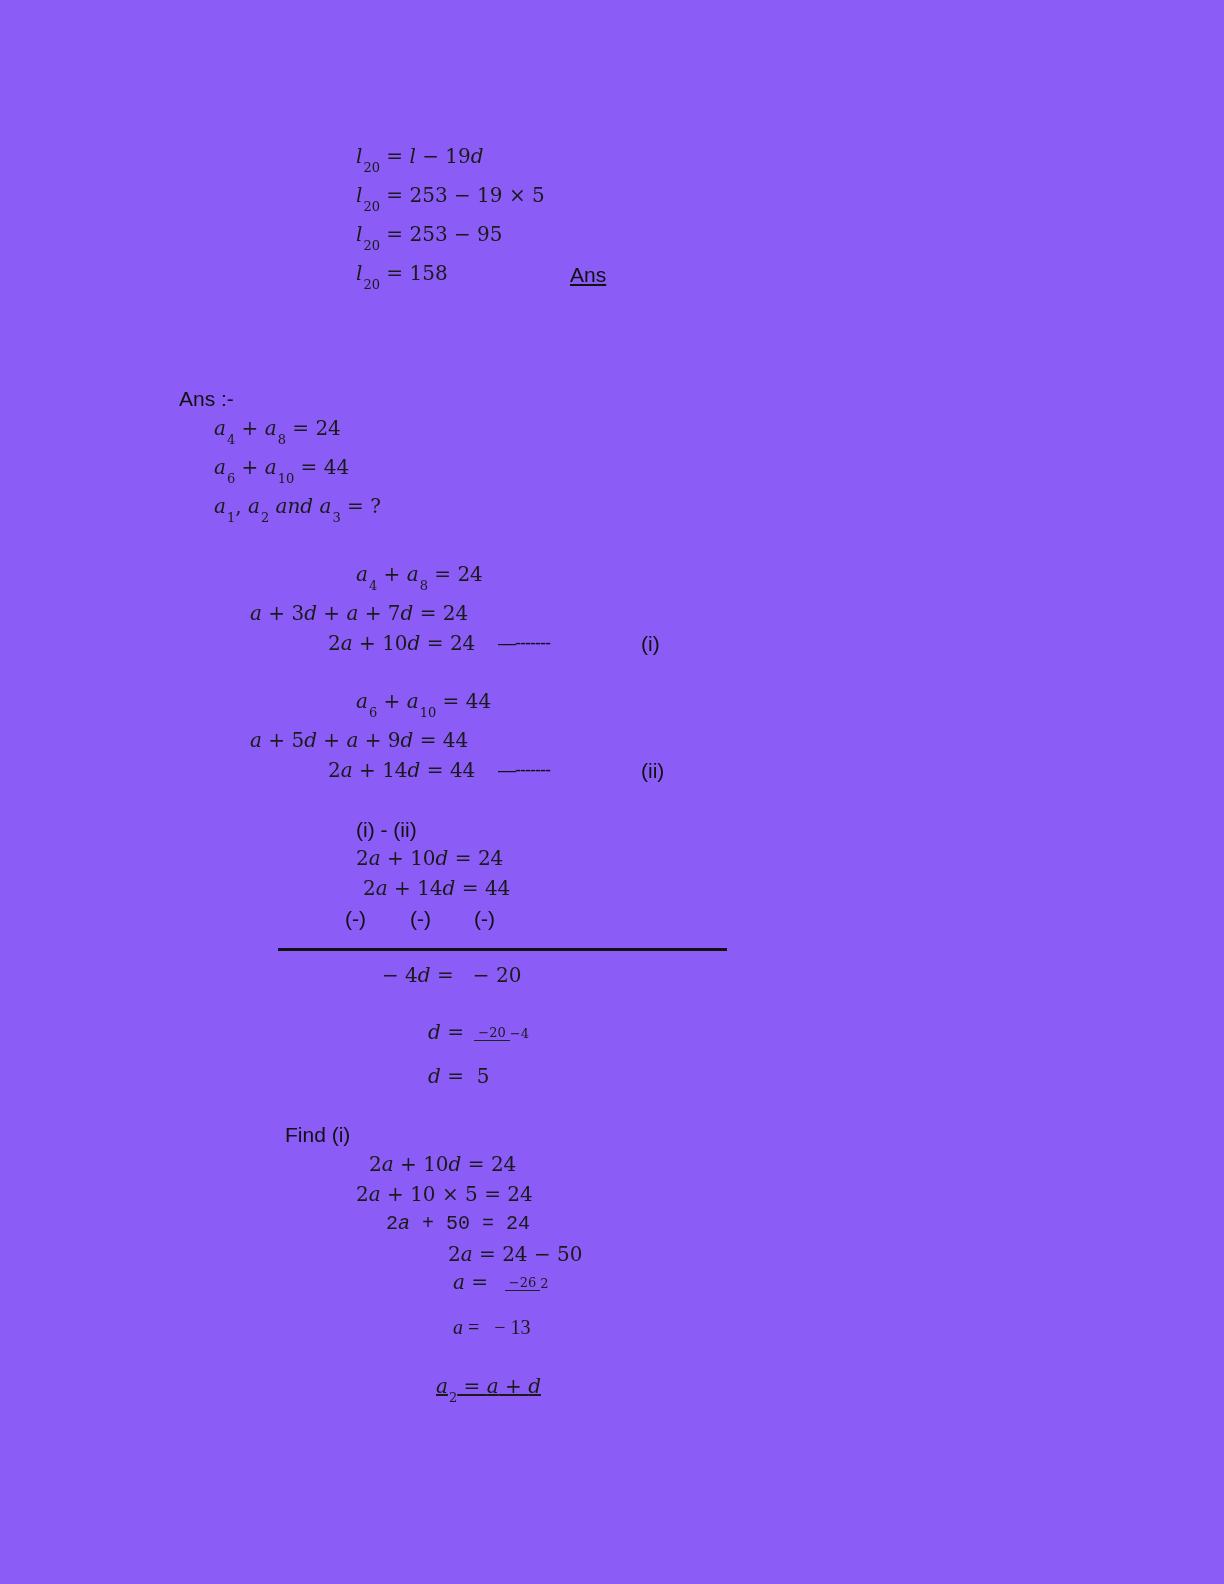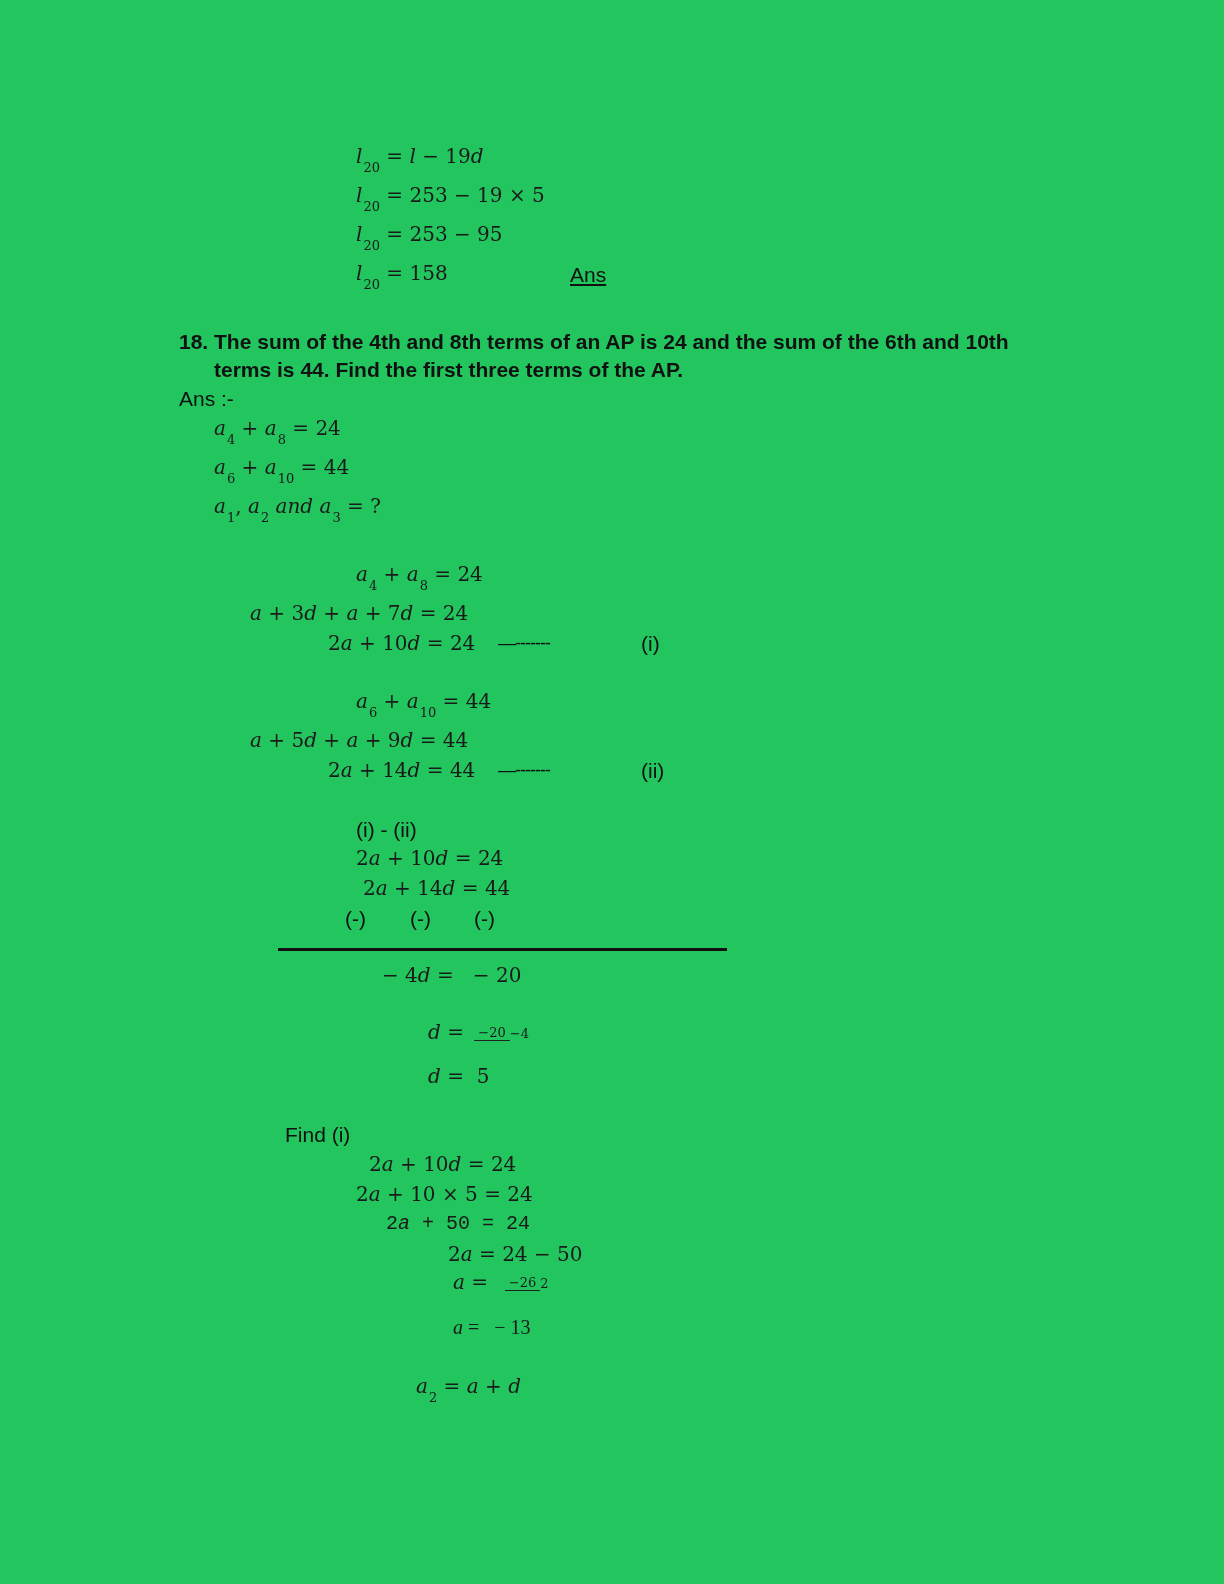--- a/index.html
+++ b/index.html
@@ -1,17 +1,17 @@
 <!DOCTYPE html>
 <html><head>
 <meta charset="utf-8">
 <style>
   html, body { margin: 0; padding: 0; background: #ffffff; }
   body { width: 1224px; height: 1584px; position: relative; overflow: hidden; color: #111; }
-  .page { position: absolute; left: 0; top: 0; width: 1224px; height: 1584px; background: #22c55e; }
+  .page { position: absolute; left: 0; top: 0; width: 1224px; height: 1584px; background: #8b5cf6; }
   .ln { position: absolute; white-space: nowrap; line-height: 1; }
   .math { font-family: "DejaVu Serif", serif; font-size: 20px; color: #1a1a1a; }
   .math i { font-style: italic; }
   .math sub { font-size: 13px; vertical-align: -9px; line-height: 0; margin-left: 1px; }
   .sans { font-family: "Liberation Sans", sans-serif; font-size: 21px; color: #111; }
   .ans-link { font-family: "Liberation Sans", sans-serif; font-size: 21px; font-weight: normal; text-decoration: underline; color: #111; }
   .frac { display: inline-flex; flex-direction: row; align-items: center; vertical-align: middle; font-size: 13px; line-height: 1.05; margin-left: 4px; }
   .frac .num { border-bottom: 1px solid #222; padding: 0 4px 1px 4px; }
   .frac .den { padding-top: 1px; }
   .rule { position: absolute; background: #111; }
@@ -30,25 +30,20 @@
     <i>l</i><sub>20</sub> <span>= 253 − 19 × 5</span>
   </div>
   <div class="ln math" style="left:356px; top:224px;">
     <i>l</i><sub>20</sub> <span>= 253 − 95</span>
   </div>
   <div class="ln math" style="left:356px; top:263px;">
     <i>l</i><sub>20</sub> <span>= 158</span>
   </div>
   <div class="ln ans-link" style="left:570px; top:264px;">Ans</div>
 
-  <div class="ln q-line" style="left:179px; top:331px;">
-    <span>18.</span>
-    <span>The sum of the 4th and 8th terms of an AP is 24 and the sum of the 6th and 10th</span>
-  </div>
-  <div class="ln q-line" style="left:214px; top:359px;">terms is 44. Find the first three terms of the AP.</div>
 
   <div class="ln sans" style="left:179px; top:388px;">Ans :-</div>
 
   <div class="ln math" style="left:214px; top:418px;">
     <i>a</i><sub>4</sub> + <i>a</i><sub>8</sub> = 24
   </div>
   <div class="ln math" style="left:214px; top:457px;">
     <i>a</i><sub>6</sub> + <i>a</i><sub>10</sub> = 44
   </div>
   <div class="ln math" style="left:214px; top:496px;">
@@ -122,17 +117,17 @@
   <div class="ln math" style="left:453px; top:1272px;">
     <i>a</i> = &nbsp;<span class="frac">
         <span class="num">−26</span>
         <span class="den">2</span>
       </span>
   </div>
   <div class="ln math" style="left:453px; top:1317px;font-family:Liberation Serif, serif;">
     <i>a</i> = &nbsp;&nbsp;− 13
   </div>
 
-  <div class="ln math" style="left:416px; top:1376px;">
+  <div class="ln math" style="left:436px; top:1376px;text-decoration:underline;">
     <i>a</i><sub>2</sub> = <i>a</i> + <i>d</i>
   </div>
 
 </div>
 
 </body></html>

